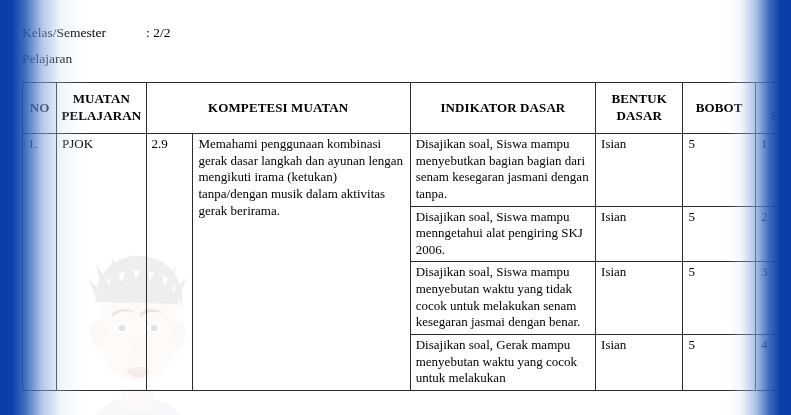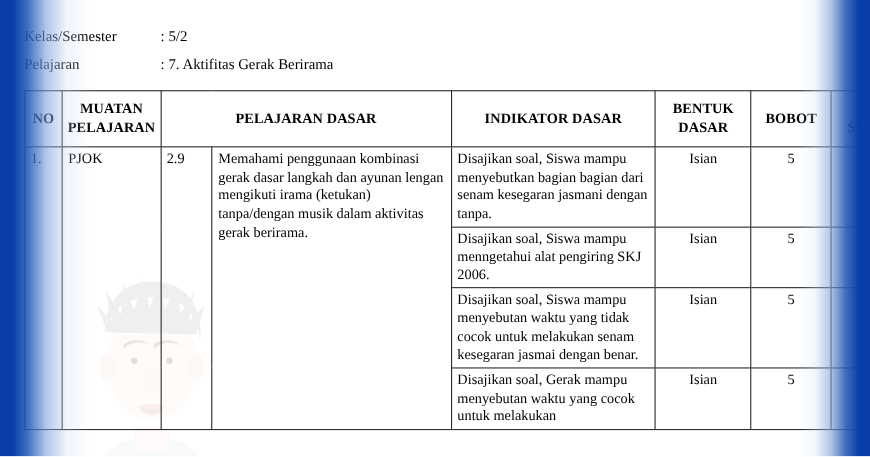--- a/index.html
+++ b/index.html
@@ -92,21 +92,21 @@
   }
   .c-no      { width: 32px;  }
   .c-muatan  { width: 84px;  }
   .c-kdnum   { width: 44px;  }
   .c-kd      { width: 204px; }
   .c-ind     { width: 174px; }
   .c-bentuk  { width: 82px;  }
   .c-bobot   { width: 68px;  }
   .c-nosoal  { width: 62px;  }
 
-  td.t-center { text-align: center; }
+  td.t-center { text-align: left; }
   td.no-cell  { text-align: left; }
 
   
   .fade {
     position: absolute;
     top: 0;
     bottom: 0;
     width: 84px;
     z-index: 9;
     pointer-events: none;
@@ -157,45 +157,44 @@
       <circle cx="92" cy="90" r="3.1" fill="#4a3b2e"></circle>
       <path d="M70 96 L68 116 L76 119 L84 116 L82 100" fill="#f0d3c6" opacity="0.85"></path>
       <path d="M64 132 C70 128 82 128 88 132 C82 139 70 139 64 132 Z" fill="#d89c90"></path>
       <path d="M64 132 C70 135 82 135 88 132 C82 142 70 142 64 132 Z" fill="#c4827a"></path>
     </svg>
   </div>
 
   <div class="meta">
     <div class="meta-row">
       <span class="meta-label">Kelas/Semester</span>
-      <span class="meta-value">: 5/2</span>
+      <span class="meta-value">: 2/2</span>
     </div>
     <div class="meta-row">
       <span class="meta-label">Pelajaran</span>
-      <span class="meta-value">: 7. Aktifitas Gerak Berirama</span>
     </div>
   </div>
 
   <div class="table-wrap">
     <table class="kisi">
       <colgroup>
         <col class="c-no">
           <col class="c-muatan">
           <col class="c-kdnum">
         <col class="c-kd">
           <col class="c-ind">
           <col class="c-bentuk">
         <col class="c-bobot">
           <col class="c-nosoal">
       </colgroup>
       <thead>
         <tr>
           <th>NO</th>
           <th>MUATAN PELAJARAN</th>
-          <th colspan="2">PELAJARAN DASAR</th>
+          <th colspan="2">KOMPETESI MUATAN</th>
           <th>INDIKATOR DASAR</th>
           <th>BENTUK DASAR</th>
           <th>BOBOT</th>
           <th>NO SOAL</th>
         </tr>
       </thead>
       <tbody>
         <tr>
           <td class="no-cell" rowspan="4">1.</td>
           <td rowspan="4">PJOK</td>

